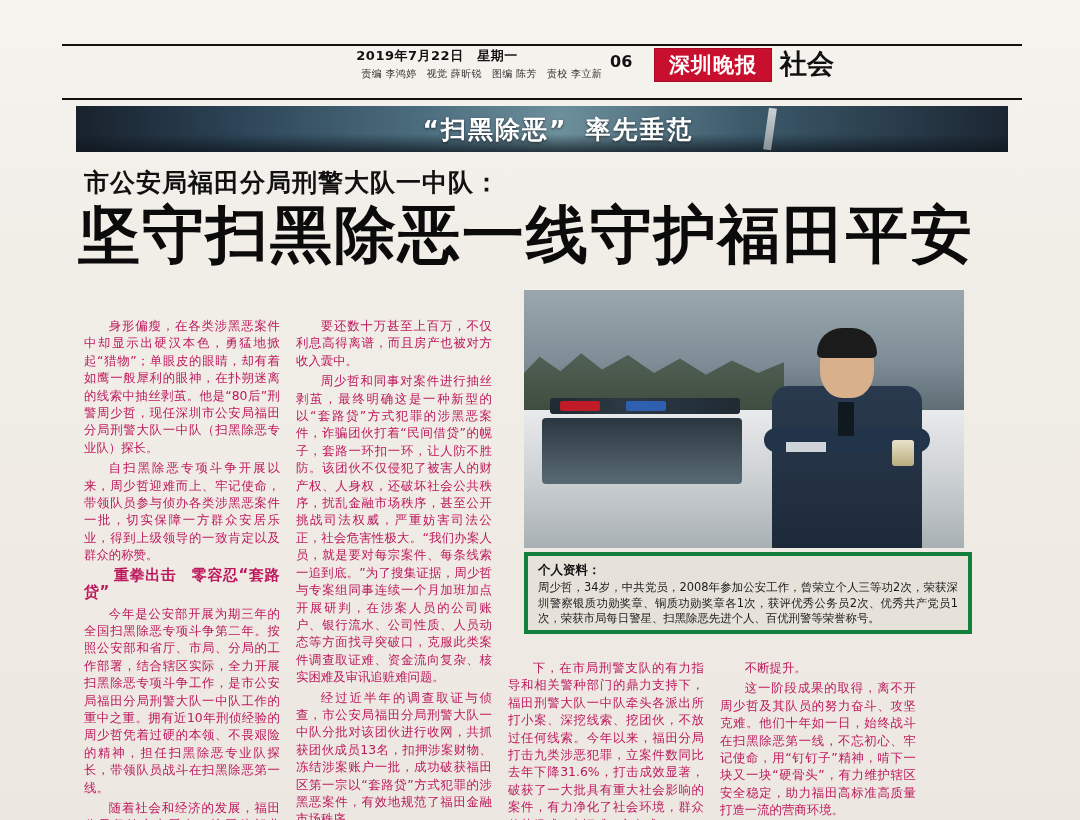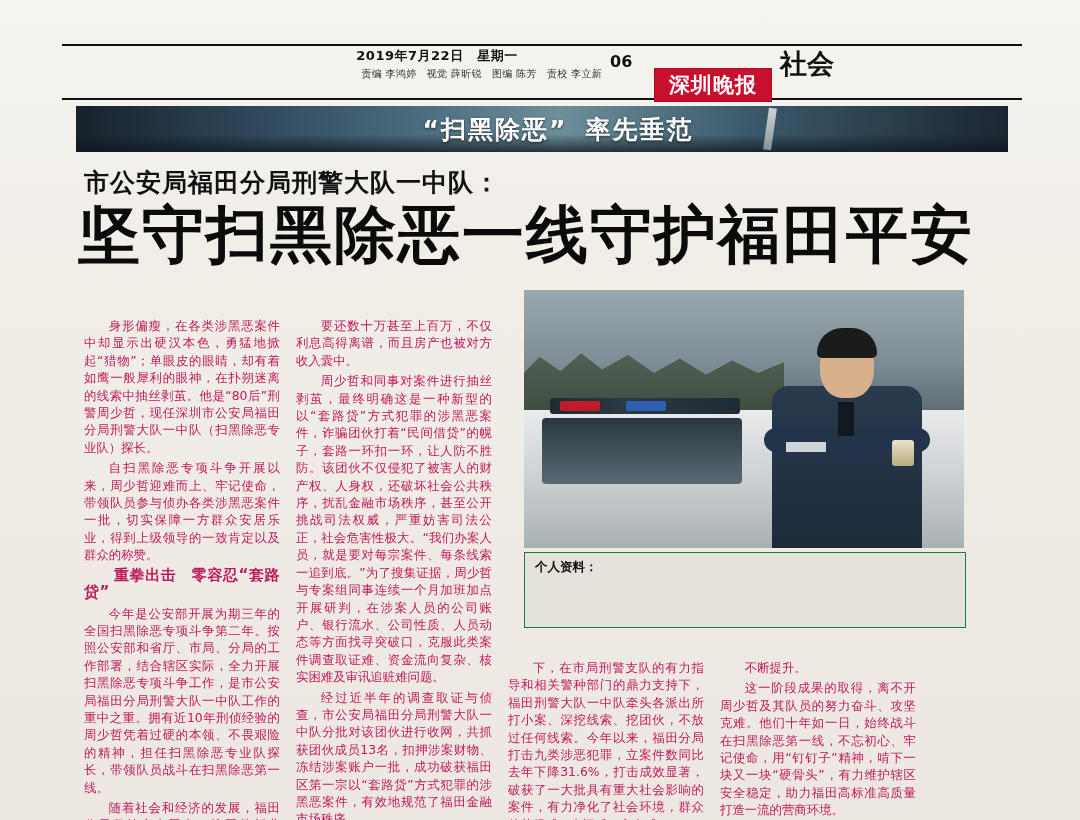--- a/index.html
+++ b/index.html
@@ -37,21 +37,20 @@
   }
   .mh-page-no{
     position:absolute;left:548px;top:3px;font-size:16px;font-weight:bold;color:#111;
     line-height:30px;font-family:"DejaVu Sans",sans-serif;
   }
   .mh-logo{
     position:absolute;left:592px;top:4px;width:118px;height:34px;
     background:#c8102e;color:#fff;font-size:21px;font-weight:bold;
     display:flex;align-items:center;justify-content:center;letter-spacing:1px;
     box-shadow:0 0 0 1px #a60c24 inset;
-    margin-top:20px;
   }
   .mh-section{
     position:absolute;left:718px;top:2px;font-size:27px;font-weight:bold;color:#111;
     line-height:36px;
     font-family:Liberation Serif, serif;
   }
   
   #banner{
     position:absolute;left:76px;top:106px;width:932px;height:46px;
     background:linear-gradient(90deg,#18212c 0%,#2d4658 18%,#4d6f80 38%,#6d8f9b 52%,#3c5a6b 72%,#1b2632 100%);
@@ -122,21 +121,21 @@
     background:#d9b08c;border-radius:46% 46% 42% 42%;}
   .ph-officer-hair{position:absolute;left:293px;top:38px;width:60px;height:30px;
     background:#1b1b1b;border-radius:30px 30px 6px 6px;}
   .ph-badge{position:absolute;left:368px;top:150px;width:22px;height:26px;
     background:linear-gradient(180deg,#e8e2c9,#b9ad7e);border-radius:3px;}
   .ph-tie{position:absolute;left:314px;top:112px;width:16px;height:34px;background:#101820;}
   .ph-nameplate{position:absolute;left:262px;top:152px;width:40px;height:10px;background:#cfd4d8;}
   
   #caption{
     position:absolute;left:524px;top:552px;width:440px;height:74px;
-    background:#e6e2da;border:1px solid #15803d;
+    background:#e6e2da;border:4px solid #15803d;
   }
   .cap-title{
     position:absolute;left:10px;top:6px;font-size:12.5px;font-weight:bold;color:#111;
   }
   .cap-body{
     position:absolute;left:10px;top:24px;width:420px;font-size:11.4px;line-height:15.6px;
     color:#1a1a1a;text-align:justify;
   }
   .byline{
     text-align:right;font-weight:bold;text-indent:0;margin-top:5px;font-size:12.4px;font-family:Liberation Mono, monospace;
@@ -185,20 +184,21 @@
     <div class="ph-officer-shoulders"></div>
     <div class="ph-tie"></div>
     <div class="ph-nameplate"></div>
     <div class="ph-badge"></div>
     <div class="ph-officer-head"></div>
     <div class="ph-officer-hair"></div>
   </div>
 
   <div id="caption">
     <div class="cap-title">个人资料：</div>
+    <div class="cap-body">周少哲，34岁，中共党员，2008年参加公安工作，曾荣立个人三等功2次，荣获深圳警察银质功勋奖章、铜质功勋奖章各1次，获评优秀公务员2次、优秀共产党员1次，荣获市局每日警星、扫黑除恶先进个人、百优刑警等荣誉称号。</div>
   </div>
 
   <div class="col" id="col1">
     <p>身形偏瘦，在各类涉黑恶案件中却显示出硬汉本色，勇猛地掀起“猎物”；单眼皮的眼睛，却有着如鹰一般犀利的眼神，在扑朔迷离的线索中抽丝剥茧。他是“80后”刑警周少哲，现任深圳市公安局福田分局刑警大队一中队（扫黑除恶专业队）探长。</p>
     <p>自扫黑除恶专项斗争开展以来，周少哲迎难而上、牢记使命，带领队员参与侦办各类涉黑恶案件一批，切实保障一方群众安居乐业，得到上级领导的一致肯定以及群众的称赞。</p>
     <p class="subhead">重拳出击　零容忍“套路贷”</p>
     <p>今年是公安部开展为期三年的全国扫黑除恶专项斗争第二年。按照公安部和省厅、市局、分局的工作部署，结合辖区实际，全力开展扫黑除恶专项斗争工作，是市公安局福田分局刑警大队一中队工作的重中之重。拥有近10年刑侦经验的周少哲凭着过硬的本领、不畏艰险的精神，担任扫黑除恶专业队探长，带领队员战斗在扫黑除恶第一线。</p>
     <p>随着社会和经济的发展，福田分局坚持突出重点，注重从新业态、新领域中发现新型黑恶犯罪。2018年1月，周少哲和同事连续接到数宗“民间借贷被骗”报案，被害人借数万最终却</p>
   </div>
 

